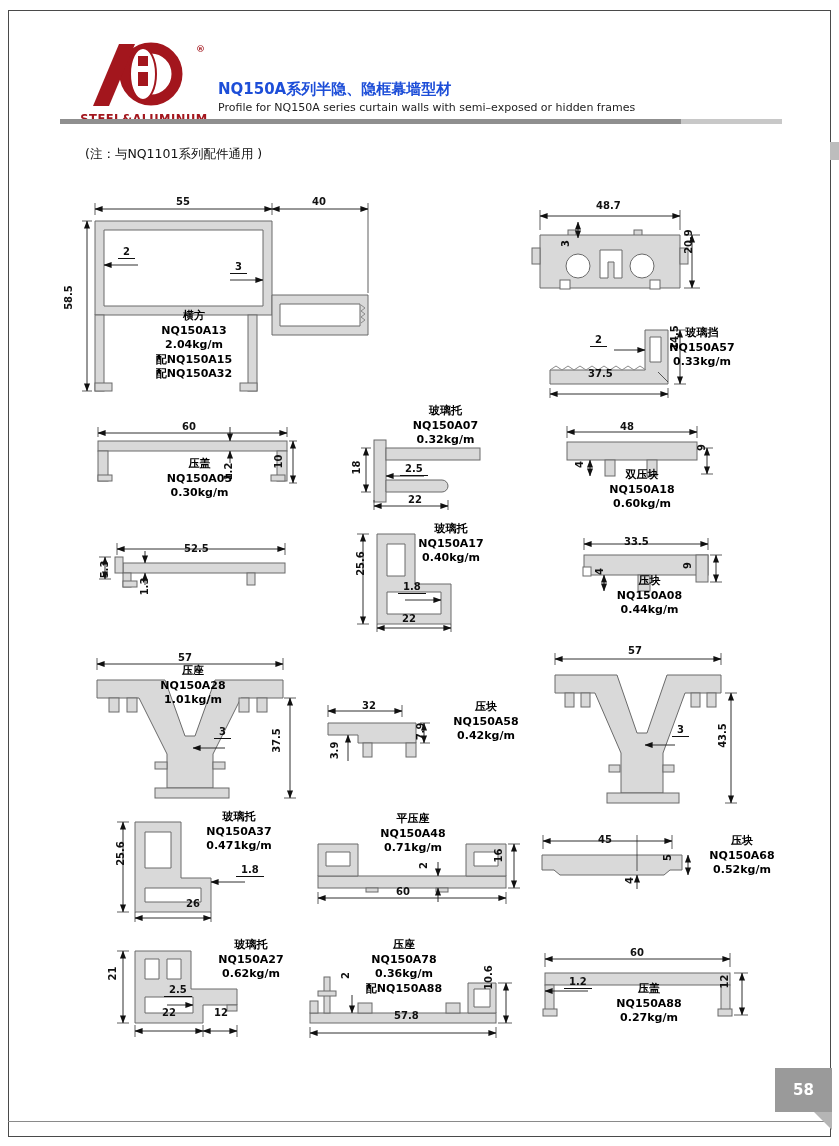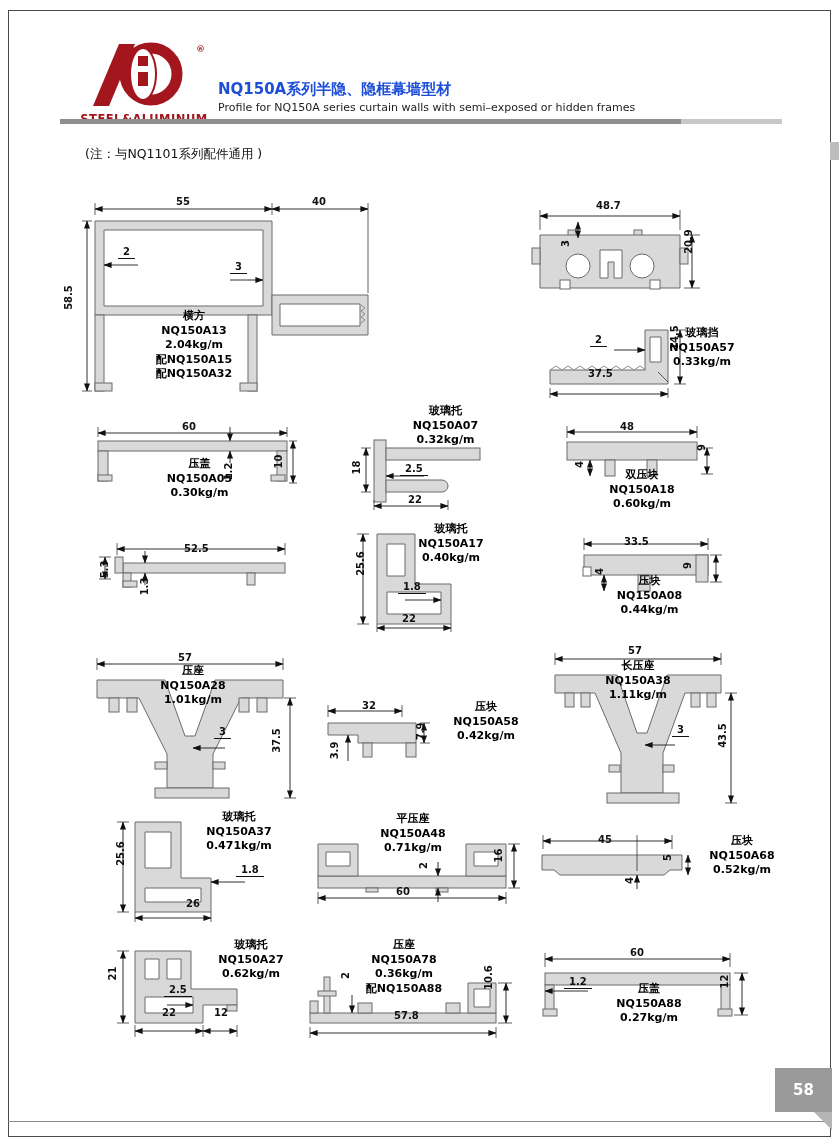--- a/index.html
+++ b/index.html
@@ -327,25 +327,20 @@
     <line class="ext" x1="176" y1="8" x2="176" y2="20"></line>
     <line class="dl" x1="10" y1="14" x2="176" y2="14" marker-start="url(#arw)" marker-end="url(#arw)"></line>
     <line class="ext" x1="180" y1="48" x2="192" y2="48"></line>
     <line class="ext" x1="180" y1="158" x2="192" y2="158"></line>
     <line class="dl" x1="186" y1="48" x2="186" y2="158" marker-start="url(#arw)" marker-end="url(#arw)"></line>
     <line class="dl" x1="100" y1="100" x2="130" y2="100" marker-start="url(#arw)"></line>
   </svg>
   <span class="dim" style="left:628px;top:645px">57</span>
   <span class="dim v" style="left:710px;top:730px">43.5</span>
   <span class="dim u" style="left:672px;top:724px">3</span>
-  <div class="plabel" style="left:578px;top:659px;width:120px">
-    <div>长压座</div>
-    <div>NQ150A38</div>
-    <div>1.11kg/m</div>
-  </div>
 
   <svg class="draw" style="left:115px;top:808px" width="170" height="115">
     <path class="shape2" d="M20,14 H66 V70 H96 V104 H20 Z M30,24 H56 V60 H30 Z M30,80 H86 V94 H30 Z"></path>
     <line class="ext" x1="2" y1="14" x2="14" y2="14"></line>
     <line class="ext" x1="2" y1="104" x2="14" y2="104"></line>
     <line class="dl" x1="8" y1="14" x2="8" y2="104" marker-start="url(#arw)" marker-end="url(#arw)"></line>
     <line class="dl" x1="96" y1="74" x2="130" y2="74" marker-start="url(#arw)"></line>
     <line class="ext" x1="20" y1="104" x2="20" y2="114"></line>
     <line class="ext" x1="96" y1="104" x2="96" y2="114"></line>
     <line class="dl" x1="20" y1="110" x2="96" y2="110" marker-start="url(#arw)" marker-end="url(#arw)"></line>

